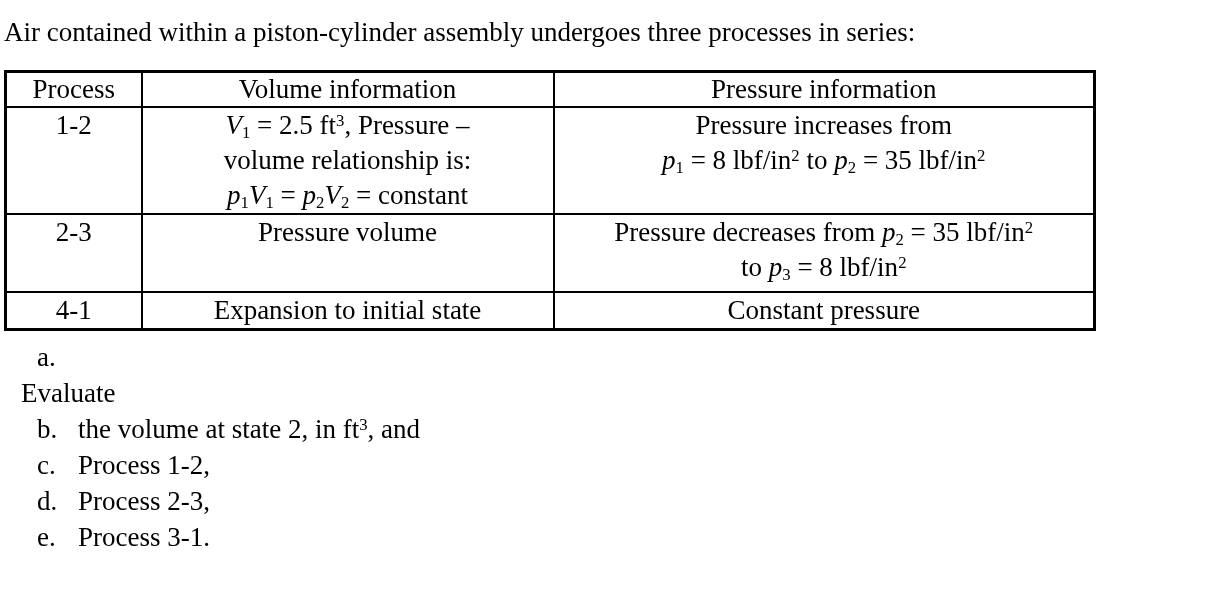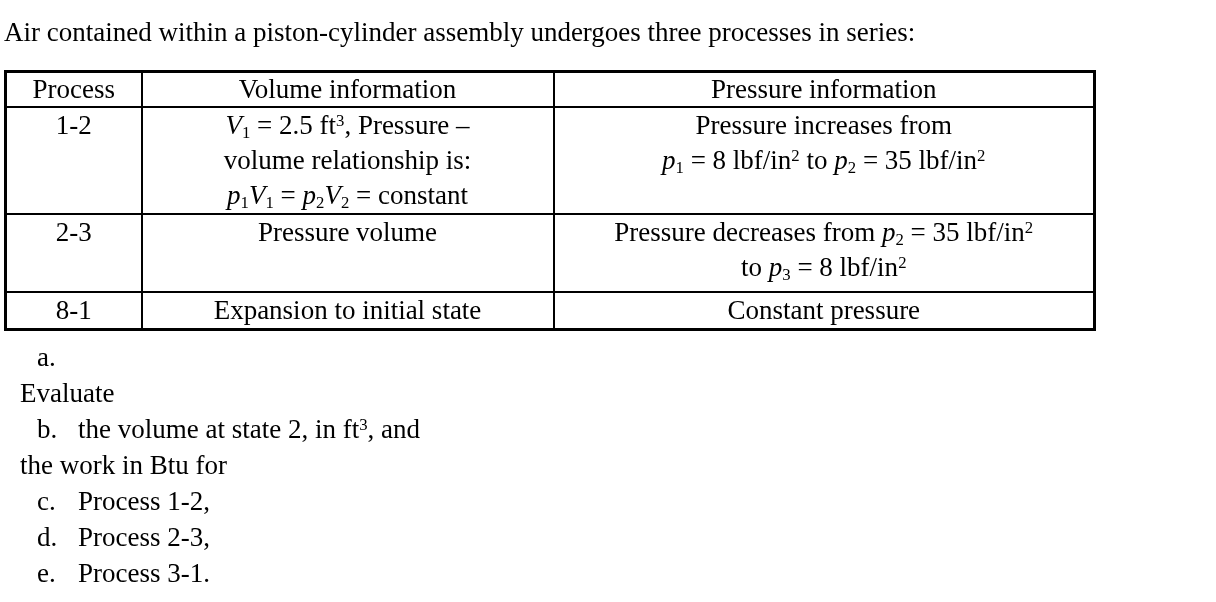--- a/index.html
+++ b/index.html
@@ -43,21 +43,21 @@
   .row-23 { height: 78px; }
   .row-31 { height: 37px; }
   .tline { white-space: nowrap; }
   .it { font-style: italic; }
   sub, sup { font-size: 0.62em; line-height: 0; }
   sub { vertical-align: -0.22em; }
   sup { vertical-align: 0.5em; }
   .body-text { margin-top: 8px; }
   .bline { line-height: 36px; min-height: 36px; }
   .bline.item { padding-left: 37px; }
-  .bline.para { padding-left: 4px; margin-left: 16px; }
+  .bline.para { padding-left: 21px; }
   .ilabel { display: inline-block; width: 41px; }
   .itext { display: inline-block; vertical-align: top; }
 </style>
 </head>
 <body>
 
 <div>
 
   <p class="title">Air contained within a piston-cylinder assembly undergoes three processes in series:</p>
 
@@ -91,44 +91,41 @@
         <td class="c-center">2-3</td>
         <td>
             <div class="tline">Pressure volume</div>
           </td>
         <td>
             <div class="tline">Pressure decreases from <span class="it">p</span><sub>2</sub> = 35 lbf/in<sup>2</sup></div>
             <div class="tline">to <span class="it">p</span><sub>3</sub> = 8 lbf/in<sup>2</sup></div>
           </td>
       </tr>
       <tr class="row-31">
-        <td class="c-center">8-1</td>
+        <td class="c-center">4-1</td>
         <td>
             <div class="tline">Expansion to initial state</div>
           </td>
         <td>
             <div class="tline">Constant pressure</div>
           </td>
       </tr>
     </tbody>
   </table>
 
   <div class="body-text">
     <div class="bline item">
       <span class="ilabel">a.</span>
     </div>
     <div class="bline para">
       <span class="itext"><div class="tline">Evaluate</div></span>
     </div>
     <div class="bline item">
       <span class="ilabel">b.</span><span class="itext"><div class="tline">the volume at state 2, in ft<sup>3</sup>, and</div></span>
     </div>
-    <div class="bline para">
-      <span class="itext"><div class="tline">the work in Btu for</div></span>
-    </div>
     <div class="bline item">
       <span class="ilabel">c.</span><span class="itext"><div class="tline">Process 1-2,</div></span>
     </div>
     <div class="bline item">
       <span class="ilabel">d.</span><span class="itext"><div class="tline">Process 2-3,</div></span>
     </div>
     <div class="bline item">
       <span class="ilabel">e.</span><span class="itext"><div class="tline">Process 3-1.</div></span>
     </div>
   </div>

